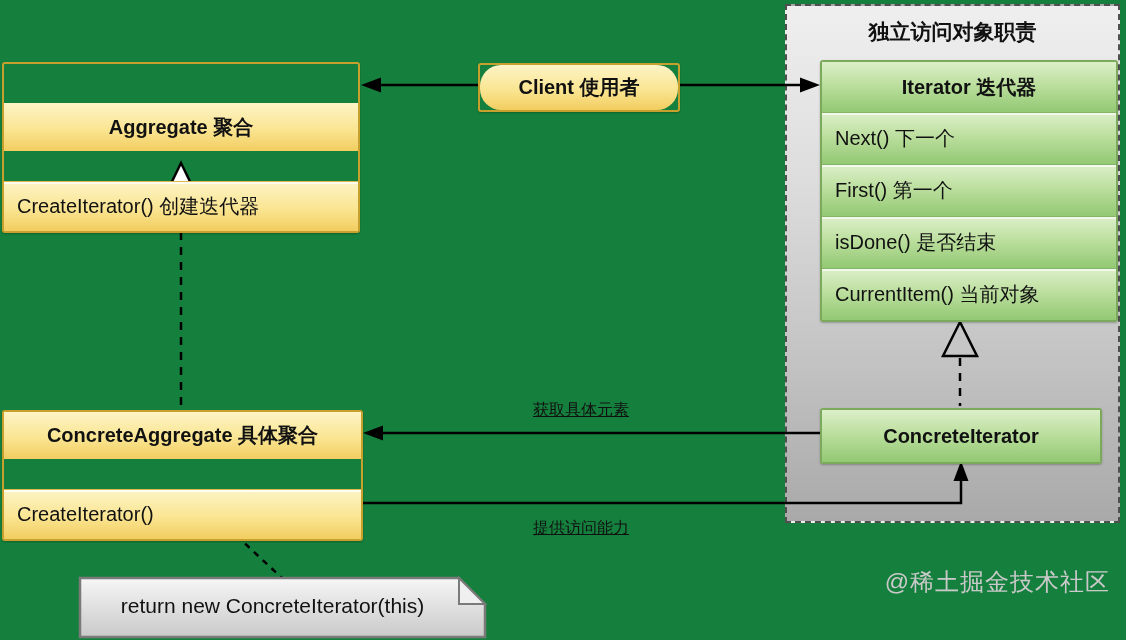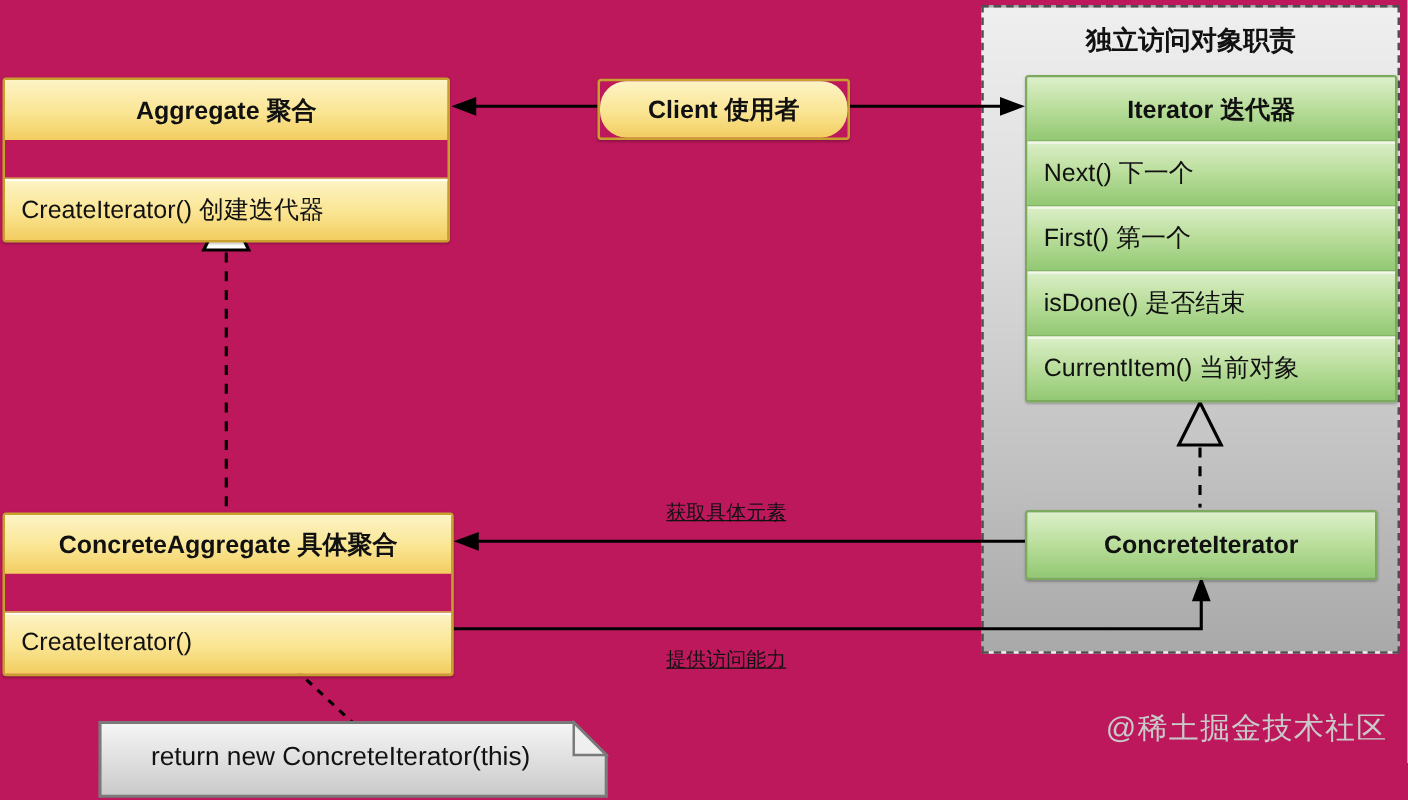--- a/index.html
+++ b/index.html
@@ -1,17 +1,17 @@
 <!DOCTYPE html>
 <html><head>
 <meta charset="utf-8">
 <style>
   html,body{margin:0;padding:0;background:#ffffff;}
   #canvas{
-    position:relative;width:1126px;height:640px;overflow:hidden;background:#be185d;
+    position:relative;width:1126px;height:640px;overflow:hidden;background:#15803d;
     font-family:"Liberation Sans","DejaVu Sans",sans-serif;color:#111;
   }
   
   .region{
     position:absolute;left:785px;top:4px;width:335px;height:519px;
     border:2px dashed #4f4f4f;
     background:linear-gradient(180deg,#efefef 0%,#dcdcdc 35%,#c2c2c2 70%,#a9a9a9 100%);
     box-sizing:border-box;
   }
   .region-title{
@@ -32,21 +32,21 @@
   }
   .yellow .sect + .sect{border-top:1px solid #d9b94e;box-shadow:inset 0 2px 0 rgba(255,255,255,.75);margin-top:30px;}
   
   .green{border:2px solid #7caa5c;}
   .green .sect{
     background:linear-gradient(180deg,#dcefc9 0%,#bade9c 48%,#92c873 100%);
   }
   .green .sect + .sect{border-top:1px solid #86b465;box-shadow:inset 0 2px 0 rgba(255,255,255,.65);}
   
   #box-aggregate{left:2px;top:62px;width:358px;}
-  #box-aggregate .hdr{height:48px;}
+  #box-aggregate .hdr{height:48px;margin-top:39px;}
   #box-aggregate .row{height:50px;}
   #box-client{left:478px;top:63px;width:202px;}
   #box-client .hdr{height:45px;border-radius:21px;}
   #box-iterator{left:820px;top:60px;width:298px;}
   #box-iterator .hdr{height:50px;}
   #box-iterator .row{height:52px;}
   #box-concrete-aggregate{left:2px;top:410px;width:361px;}
   #box-concrete-aggregate .hdr{height:47px;}
   #box-concrete-aggregate .row{height:50px;}
   #box-concrete-iterator{left:820px;top:408px;width:282px;}

